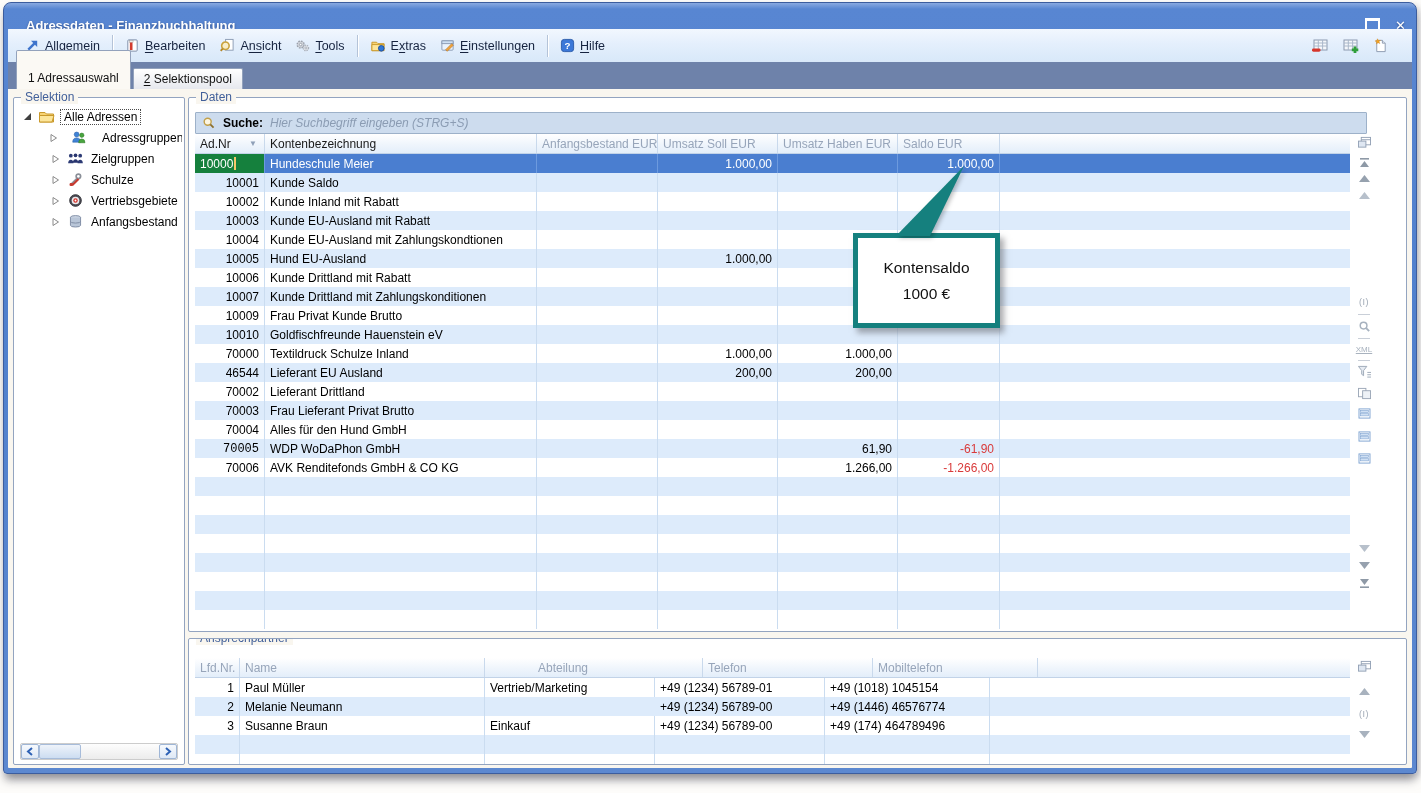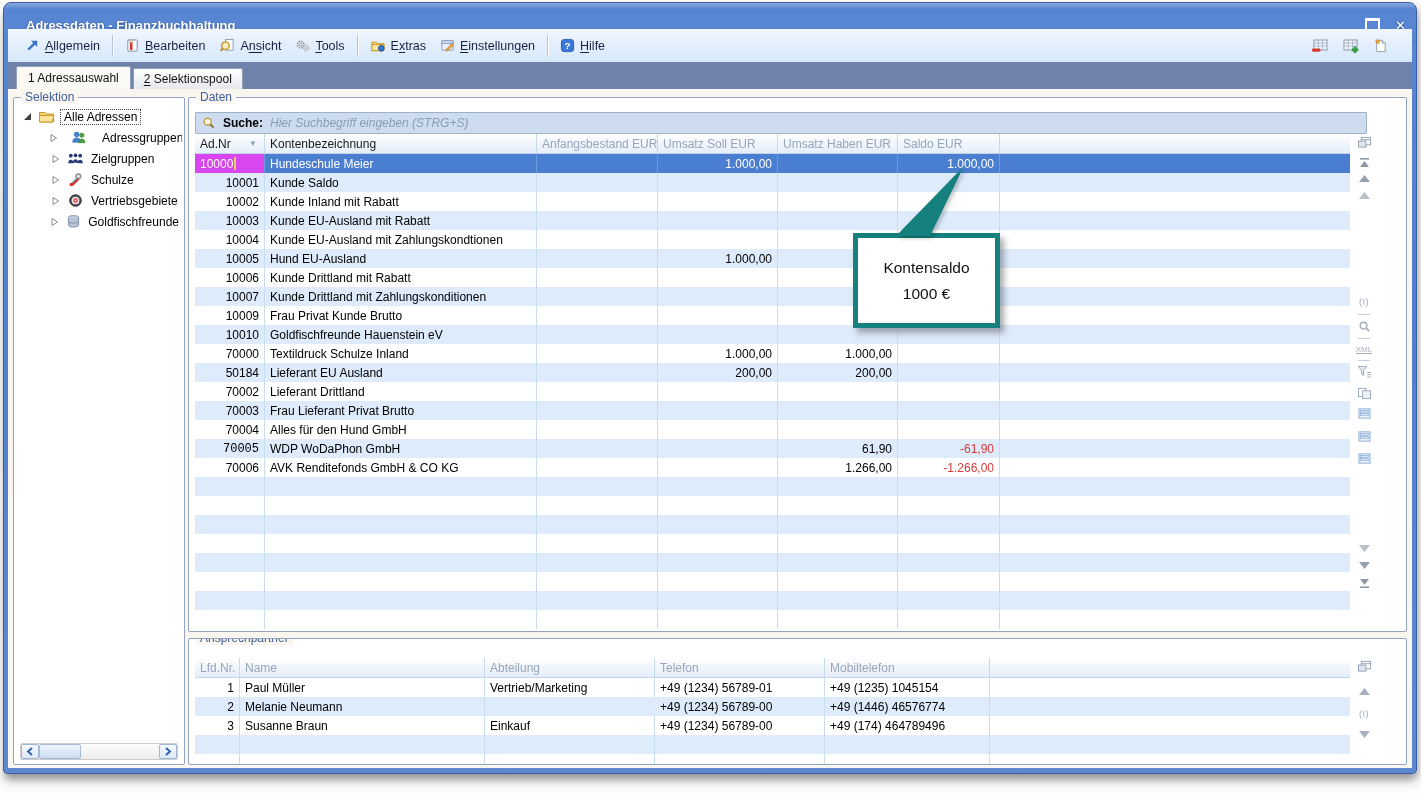--- a/index.html
+++ b/index.html
@@ -45,21 +45,21 @@
     position:absolute;left:0;right:0;top:33px;height:27px;
     background:linear-gradient(180deg,#76方8ab 0,#6e82aa 100%);
     background:#6e82aa;
     display:flex;align-items:flex-end;padding:0 0 0 8px;
   }
   .tab{
     font-size:12px;color:#111;padding:3px 10px 3px;margin-right:2px;
     border:1px solid #93a2bc;border-bottom:none;border-radius:2px 2px 0 0;
     background:linear-gradient(180deg,#fff 0,#e6e8ee 100%);cursor:default;white-space:nowrap;
   }
-  .tab.active{background:#fbf9f4;padding:4px 11px 4px;position:relative;z-index:2;}
+  .tab.active{background:#fbf9f4;padding:20px 11px 4px;position:relative;z-index:2;}
   
   .groupbox{
     position:absolute;border:1px solid #93a4c0;border-radius:2px;background:#fff;
   }
   .gb-label{
     position:absolute;top:-8px;left:7px;background:#f9f6ef;padding:0 4px;
     font-size:12px;color:#42609a;line-height:14px;white-space:nowrap;
   }
   
   .tree{position:absolute;left:2px;top:8px;right:2px;bottom:24px;overflow:hidden;}
@@ -93,21 +93,21 @@
   .gh-cell .sort{margin-left:auto;font-size:8px;color:#8fa0b8;padding-right:2px;}
   .gh-fill{flex:1;border-right:none;}
   .grid-row{display:flex;height:19px;font-size:12px;color:#000;background:#fff;}
   .grid-row.alt{background:#ddebfb;}
   .grid-row.sel{background:#4a7ed0;color:#fff;}
   .g-cell{display:flex;align-items:center;padding:0 5px;border-right:1px solid #cadcf0;box-sizing:border-box;white-space:nowrap;overflow:hidden;}
   .grid-row.sel .g-cell{border-right-color:#6d9ade;}
   .g-cell.num{justify-content:flex-end;}
   .g-cell.neg{color:#d93a3a;}
   .g-fill{flex:1;border-right:none;}
-  .grid-row.sel .cell-adnr{background:#d946ef;}
+  .grid-row.sel .cell-adnr{background:#15803d;}
   .caret{display:inline-block;width:2px;height:13px;background:#f5c869;margin-left:1px;}
   
   .sidestrip{position:absolute;width:18px;}
   .ss-item{position:absolute;left:0;width:18px;display:flex;justify-content:center;align-items:center;color:#9aa6b4;}
   .ss-text{font-size:9px;color:#a0aab6;letter-spacing:.5px;}
   .ss-xml{font-size:8px;color:#a8b2be;text-decoration:underline;}
   .ss-hr{position:absolute;left:3px;width:12px;border-top:1px solid #c9cfd8;}
   
   .callout-box{
     position:absolute;left:853px;top:233px;width:147px;height:95px;
@@ -322,21 +322,21 @@
                 <path d="M1 1.5 L6.5 5 L1 8.5 Z" fill="#fff" stroke="#8a8a8a"></path>
               </svg>
             </span>
             <span class="tree-icon icon">
               <svg viewBox="0 0 16 16" width="15" height="15">
                 <ellipse cx="8" cy="3.6" rx="5.4" ry="1.9" fill="#cdd6e4" stroke="#7e8ca3"></ellipse>
                 <path d="M2.6 3.6 v8.4 a5.4 1.9 0 0 0 10.8 0 v-8.4" fill="#b9c6d8" stroke="#7e8ca3"></path>
                 <path d="M2.6 7.8 a5.4 1.9 0 0 0 10.8 0" fill="none" stroke="#7e8ca3"></path>
               </svg>
             </span>
-            <span class="tree-label">Goldfischfreunde</span>
+            <span class="tree-label">Anfangsbestand</span>
           </div>
         </div>
       <div class="hscroll">
         <span class="hs-btn left">
             <svg width="8" height="9" viewBox="0 0 8 9">
               <path d="M6 1 L2 4.5 L6 8" stroke="#2f62b5" stroke-width="2" fill="none"></path>
             </svg>
           </span>
         <span class="hs-thumb"></span>
         <span class="hs-btn right">
@@ -476,21 +476,21 @@
             <div class="grid-row">
               <div class="g-cell cell-adnr num" style="width: 70px; flex: 0 0 70px;">70000</div>
               <div class="g-cell cell-name" style="width: 272px; flex: 0 0 272px;">Textildruck Schulze Inland</div>
               <div class="g-cell cell-anfangsbestand num" style="width: 121px; flex: 0 0 121px;"></div>
               <div class="g-cell cell-soll num" style="width: 120px; flex: 0 0 120px;">1.000,00</div>
               <div class="g-cell cell-haben num" style="width: 120px; flex: 0 0 120px;">1.000,00</div>
               <div class="g-cell cell-saldo num" style="width: 102px; flex: 0 0 102px;"></div>
               <div class="g-cell g-fill"></div>
             </div>
             <div class="grid-row alt">
-              <div class="g-cell cell-adnr num" style="width: 70px; flex: 0 0 70px;">50184</div>
+              <div class="g-cell cell-adnr num" style="width: 70px; flex: 0 0 70px;">46544</div>
               <div class="g-cell cell-name" style="width: 272px; flex: 0 0 272px;">Lieferant EU Ausland</div>
               <div class="g-cell cell-anfangsbestand num" style="width: 121px; flex: 0 0 121px;"></div>
               <div class="g-cell cell-soll num" style="width: 120px; flex: 0 0 120px;">200,00</div>
               <div class="g-cell cell-haben num" style="width: 120px; flex: 0 0 120px;">200,00</div>
               <div class="g-cell cell-saldo num" style="width: 102px; flex: 0 0 102px;"></div>
               <div class="g-cell g-fill"></div>
             </div>
             <div class="grid-row">
               <div class="g-cell cell-adnr num" style="width: 70px; flex: 0 0 70px;">70002</div>
               <div class="g-cell cell-name" style="width: 272px; flex: 0 0 272px;">Lieferant Drittland</div>
@@ -700,38 +700,38 @@
     <div class="groupbox" style="left:180px;top:609px;width:1217px;height:125px;overflow:hidden;">
       <span class="gb-label">Ansprechpartner</span>
       <div class="grid" style="top:19px;">
         <div class="grid-header">
             <div class="gh-cell dim" style="width: 45px; flex: 0 0 45px;">
               <span>Lfd.Nr.</span>
             </div>
             <div class="gh-cell dim" style="width: 245px; flex: 0 0 245px;">
               <span>Name</span>
             </div>
-            <div class="gh-cell dim" style="width: 170px; flex: 0 0 170px;">
+            <div class="gh-cell dim" style="width: 170px; flex: 0 0 170px; margin-left: 48px;">
               <span>Abteilung</span>
             </div>
             <div class="gh-cell dim" style="width: 170px; flex: 0 0 170px;">
               <span>Telefon</span>
             </div>
             <div class="gh-cell dim" style="width: 165px; flex: 0 0 165px;">
               <span>Mobiltelefon</span>
             </div>
             <div class="gh-cell gh-fill"></div>
           </div>
         <div>
             <div class="grid-row">
               <div class="g-cell cell-nr num" style="width: 45px; flex: 0 0 45px;">1</div>
               <div class="g-cell cell-name" style="width: 245px; flex: 0 0 245px;">Paul Müller</div>
               <div class="g-cell cell-abteilung" style="width: 170px; flex: 0 0 170px;">Vertrieb/Marketing</div>
               <div class="g-cell cell-telefon" style="width: 170px; flex: 0 0 170px;">+49 (1234) 56789-01</div>
-              <div class="g-cell cell-mobil" style="width: 165px; flex: 0 0 165px;">+49 (1235) 1045154</div>
+              <div class="g-cell cell-mobil" style="width: 165px; flex: 0 0 165px;">+49 (1018) 1045154</div>
               <div class="g-cell g-fill"></div>
             </div>
             <div class="grid-row alt">
               <div class="g-cell cell-nr num" style="width: 45px; flex: 0 0 45px;">2</div>
               <div class="g-cell cell-name" style="width: 245px; flex: 0 0 245px;">Melanie Neumann</div>
               <div class="g-cell cell-abteilung" style="width: 170px; flex: 0 0 170px; margin-top: 43px;">Marketing</div>
               <div class="g-cell cell-telefon" style="width: 170px; flex: 0 0 170px;">+49 (1234) 56789-00</div>
               <div class="g-cell cell-mobil" style="width: 165px; flex: 0 0 165px;">+49 (1446) 46576774</div>
               <div class="g-cell g-fill"></div>
             </div>

